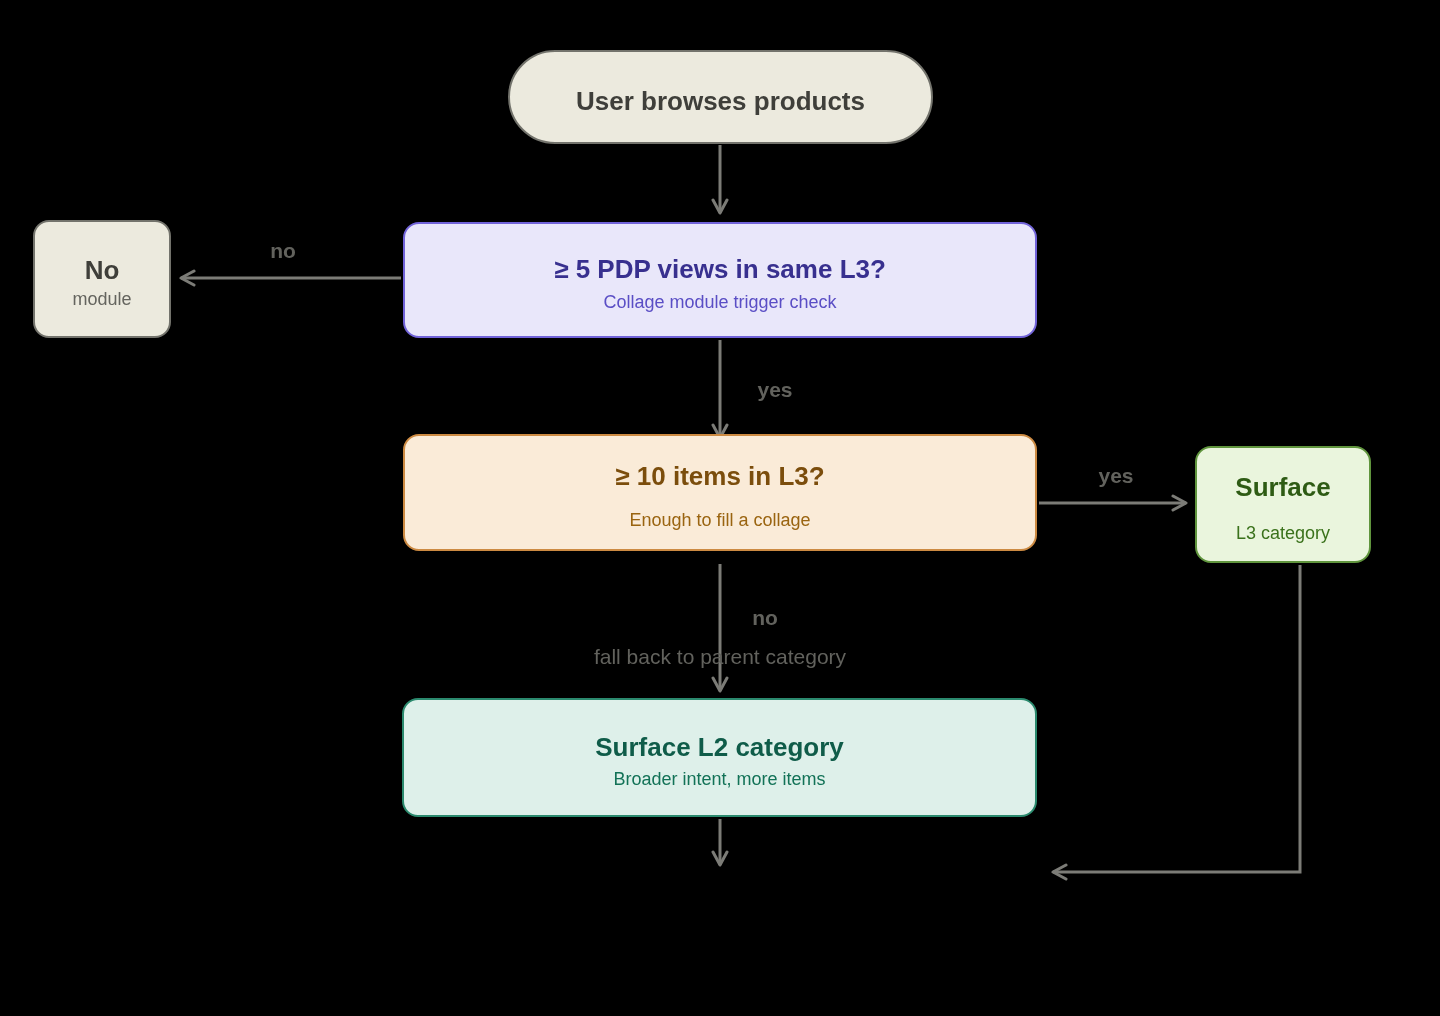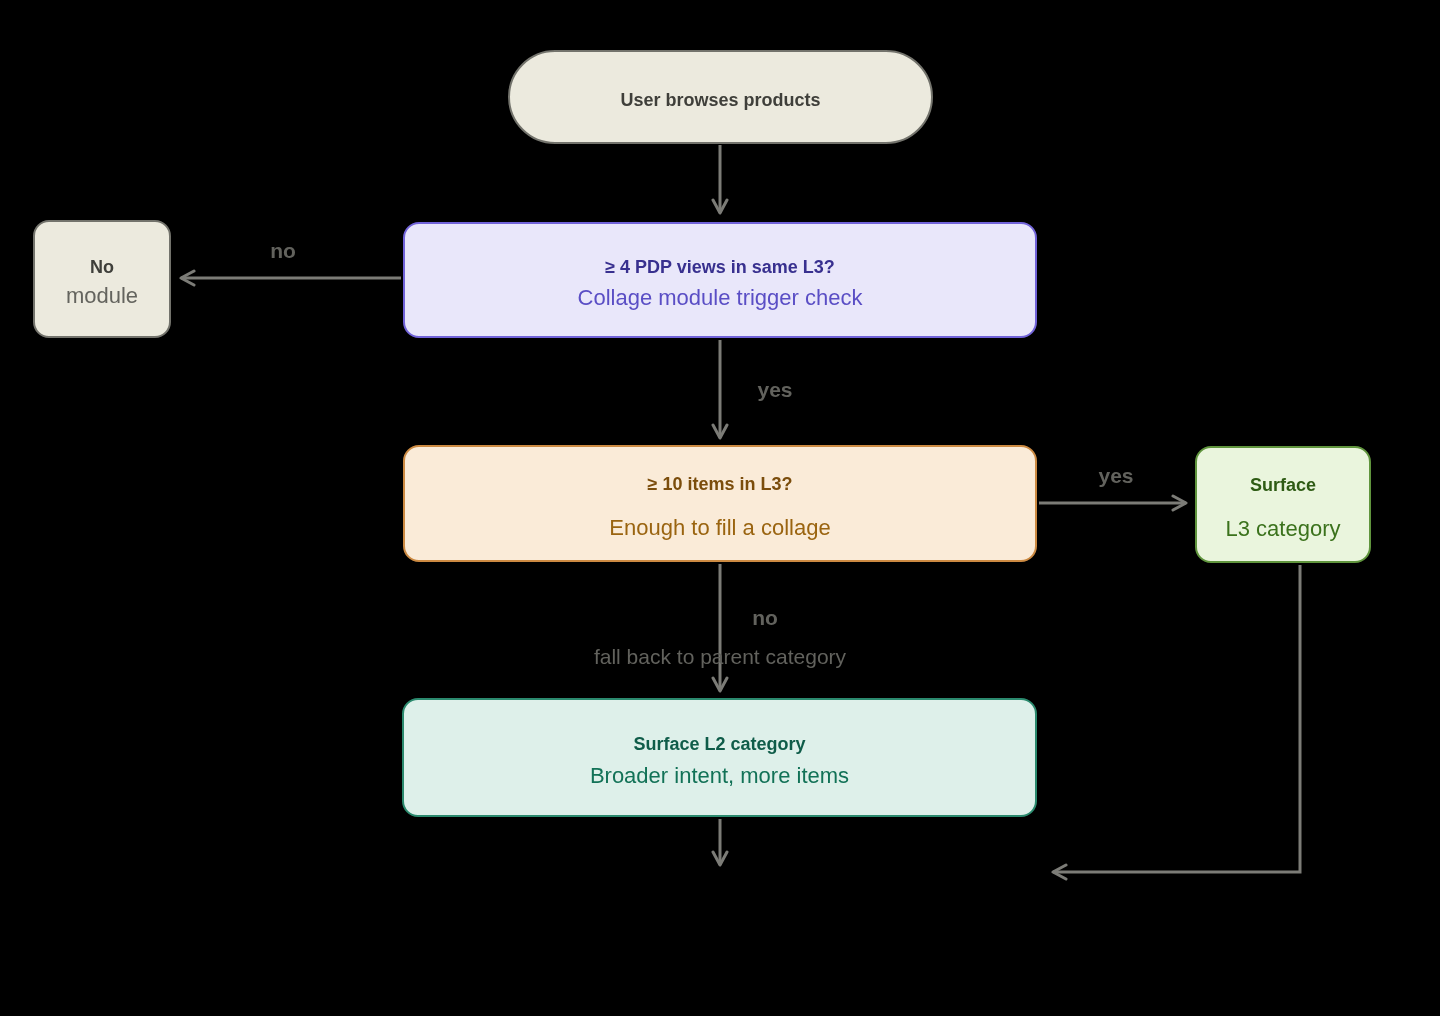--- a/index.html
+++ b/index.html
@@ -36,27 +36,27 @@
     position: absolute;
     box-sizing: border-box;
     display: flex;
     flex-direction: column;
     align-items: center;
     justify-content: center;
     gap: 9px;
     text-align: center;
   }
   .node .title {
-    font-size: 18px;
+    font-size: 26px;
     font-weight: 600;
     line-height: 1.1;
     margin-top: 8px;
   }
   .node .subtitle {
-    font-size: 22px;
+    font-size: 18px;
     font-weight: 400;
     line-height: 1.1;
   }
   .pill { border-radius: 48px; }
   .rect { border-radius: 16px; }
 
   .node-start {
     left: 508px; top: 50px; width: 425px; height: 94px;
     background: var(--beige-bg);
     border: 2px solid var(--beige-border);
@@ -74,21 +74,21 @@
 
   .node-pdp-check {
     left: 403px; top: 222px; width: 634px; height: 116px;
     background: var(--purple-bg);
     border: 2px solid var(--purple-border);
   }
   .node-pdp-check .title { color: var(--purple-title); }
   .node-pdp-check .subtitle { color: var(--purple-sub); }
 
   .node-items-check {
-    left: 403px; top: 445px; width: 634px; height: 117px;
+    left: 403px; top: 434px; width: 634px; height: 117px;
     background: var(--orange-bg);
     border: 2px solid var(--orange-border);
   }
   .node-items-check .title { color: var(--orange-title); }
   .node-items-check .subtitle { color: var(--orange-sub); margin-top: 12px; }
 
   .node-surface-l3 {
     left: 1195px; top: 446px; width: 176px; height: 117px;
     background: var(--green-bg);
     border: 2px solid var(--green-border);
@@ -149,21 +149,21 @@
   <div class="node pill node-start">
     <span class="title">User browses products</span>
   </div>
 
   <div class="node rect node-no-module">
     <span class="title">No</span>
     <span class="subtitle">module</span>
   </div>
 
   <div class="node rect node-pdp-check">
-    <span class="title">≥ 4 PDP views in same L3?</span>
+    <span class="title">≥ 5 PDP views in same L3?</span>
     <span class="subtitle">Collage module trigger check</span>
   </div>
 
   <div class="node rect node-items-check">
     <span class="title">≥ 10 items in L3?</span>
     <span class="subtitle">Enough to fill a collage</span>
   </div>
 
   <div class="node rect node-surface-l3">
     <span class="title">Surface</span>

